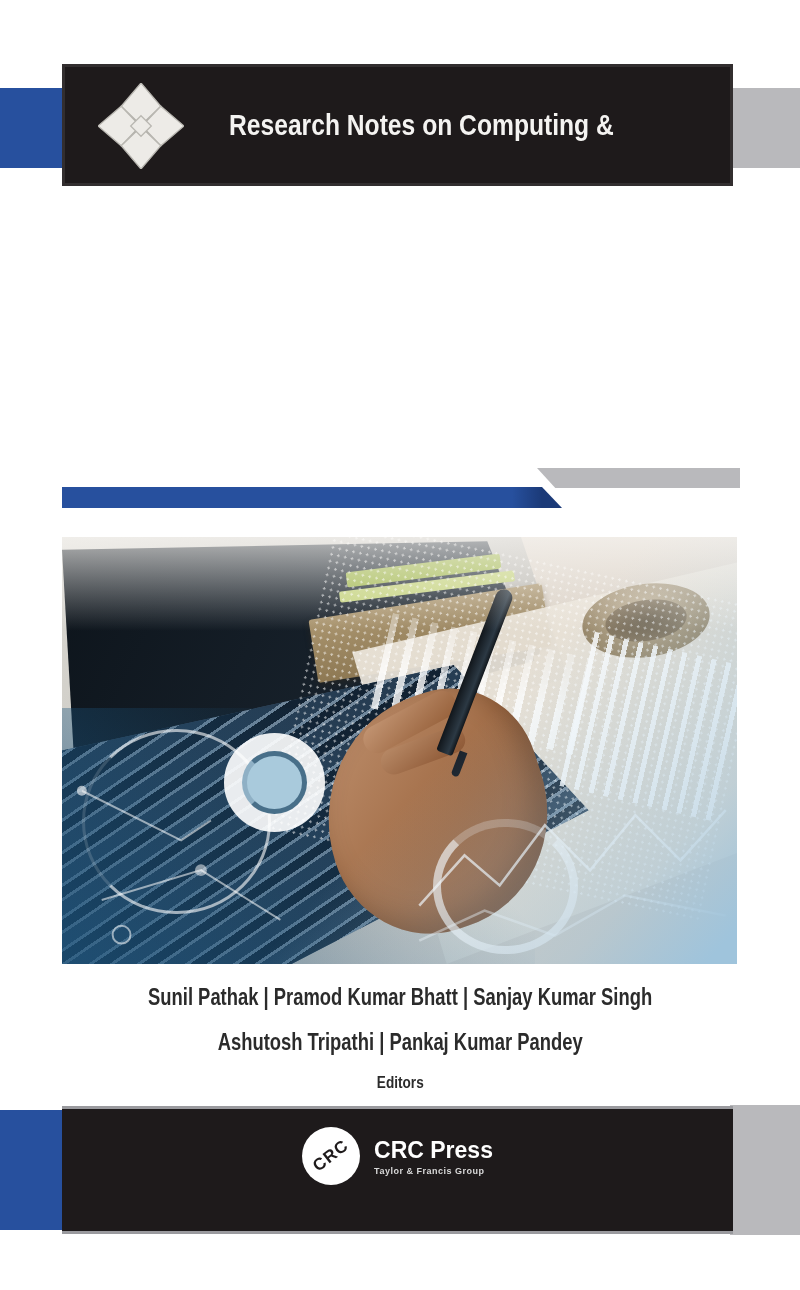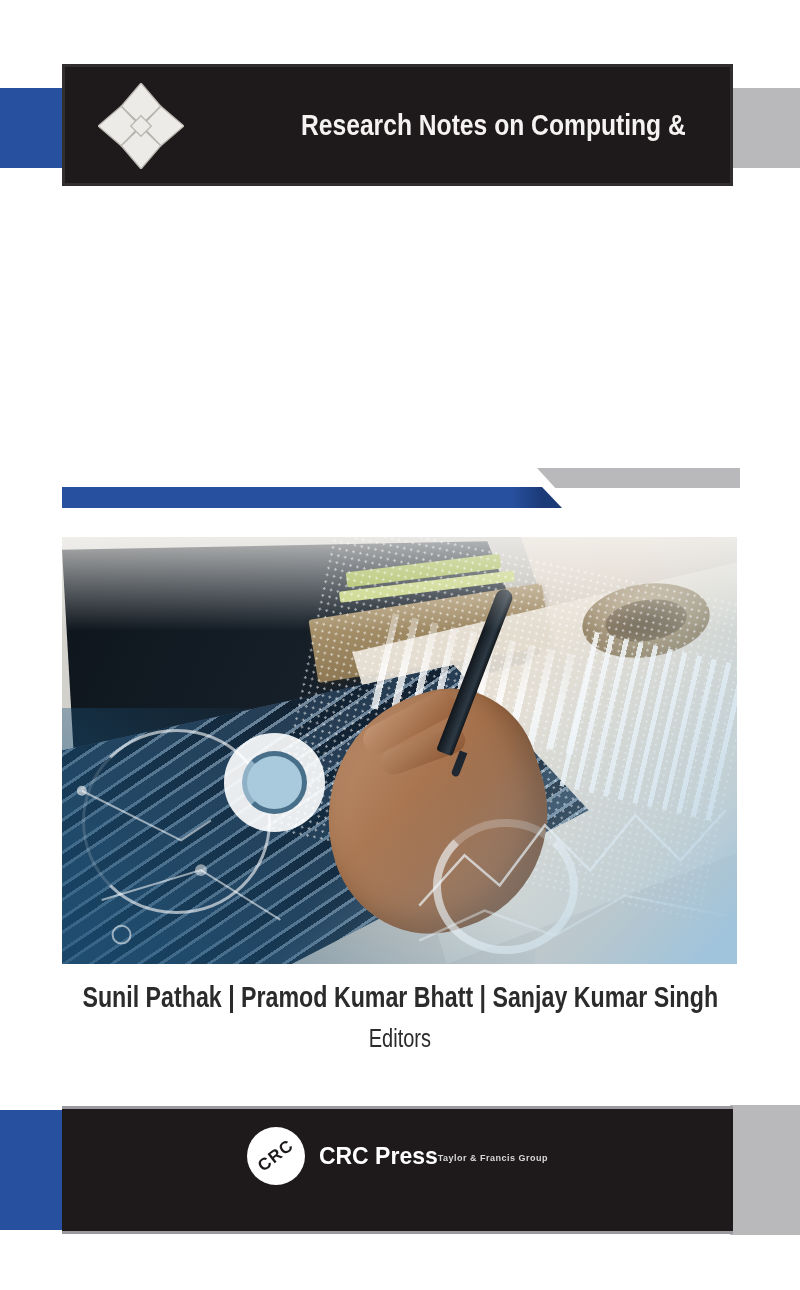--- a/index.html
+++ b/index.html
@@ -9,21 +9,21 @@
   .cond85{display:inline-block;transform:scaleX(.85);transform-origin:center;white-space:nowrap;}
 
   
   .band-blue-top{position:absolute;left:0;top:88px;width:66px;height:80px;background:#27509e;}
   .band-gray-top{position:absolute;left:731px;top:88px;width:69px;height:80px;background:#b9b9bc;}
   .series-box{position:absolute;left:62px;top:64px;width:671px;height:122px;
               background:#1e1a1b;border:3px solid #322e2f;box-sizing:border-box;
               display:flex;align-items:center;}
   .diamond-wrap{position:absolute;left:33px;top:16px;width:86px;height:86px;}
   .series-text{position:absolute;left:130px;right:10px;top:0;bottom:0;
-               display:flex;flex-direction:column;justify-content:center;align-items:flex-end;}
+               display:flex;flex-direction:column;justify-content:center;align-items:flex-start;}
   .series-line{color:#f4f3f1;font-weight:bold;font-size:29px;line-height:34px;text-align:center;}
 
   
   .title{position:absolute;left:0;top:204px;width:800px;text-align:center;color:#1b1b1b;}
   .title-line{font-weight:bold;font-size:57px;line-height:77px;}
 
   
   .ribbon-gray{position:absolute;left:537px;top:468px;width:203px;height:20px;background:#b9b9bc;
                clip-path:polygon(0 0,100% 0,100% 100%,9% 100%);}
   .ribbon-blue{position:absolute;left:62px;top:487px;width:500px;height:21px;background:#27509e;
@@ -99,35 +99,35 @@
       background:#1a222b;border-radius:0 0 4px 4px;}
   .overlay-lines{left:0;top:50%;width:50%;height:50%;}
   .zigzag{left:52%;top:58%;width:48%;height:40%;}
   .photo-blue-glow{left:0;top:0;width:100%;height:100%;
       background:linear-gradient(313deg,#9fc4dc 3%,rgba(159,196,220,.5) 16%,rgba(159,196,220,0) 45%);}
   .photo-haze{left:0;top:0;width:100%;height:100%;
       background:linear-gradient(180deg,rgba(250,248,245,.7),rgba(250,248,245,0) 22%);}
 
   
   .editors{position:absolute;left:0;top:975px;width:800px;text-align:center;color:#2b2b2b;}
-  .editors-line{font-weight:bold;font-size:29px;line-height:45px;}
-  .editors-label{font-weight:normal;font-size:25px;line-height:30px;margin-top:3px;}
+  .editors-line{font-weight:bold;font-size:23px;line-height:45px;}
+  .editors-label{font-weight:bold;font-size:17px;line-height:30px;margin-top:3px;}
 
   
   .band-blue-bottom{position:absolute;left:0;top:1110px;width:66px;height:120px;background:#27509e;}
   .band-gray-bottom{position:absolute;left:730px;top:1105px;width:70px;height:130px;background:#b9b9bc;}
   .pub-box{position:absolute;left:62px;top:1106px;width:671px;height:128px;
            background:#1e1a1b;border-top:3px solid #9a9a9e;border-bottom:3px solid #9a9a9e;
            box-sizing:border-box;}
   .pub-row{position:absolute;left:0;top:18px;width:100%;display:flex;justify-content:center;
            align-items:center;gap:14px;}
   .crc-circle{width:58px;height:58px;border-radius:50%;background:#ffffff;
            display:flex;align-items:center;justify-content:center;flex:0 0 auto;}
   .crc-mono{transform:rotate(-38deg);font-weight:bold;font-size:17px;letter-spacing:1px;color:#1e1a1b;}
-  .crc-text{display:flex;flex-direction:row;align-items:center;}
+  .crc-text{display:flex;flex-direction:column;}
   .crc-name{color:#ffffff;font-weight:bold;font-size:23px;line-height:26px;}
   .crc-group{color:#d8d8d8;font-weight:bold;font-size:9px;letter-spacing:.5px;margin-top:3px;}
   .imprint{position:absolute;left:0;top:88px;width:100%;text-align:center;color:#e8e8e8;
            font-weight:bold;font-size:13px;letter-spacing:4px;}
 </style>
 </head>
 <body>
 
 <div class="cover">
 
@@ -196,20 +196,21 @@
         <path d="M5 120 L50 70 L85 100 L130 40 L175 85 L220 30 L265 75 L310 25"></path>
         <path d="M5 155 L70 125 L140 150 L210 110 L310 130" stroke="rgba(255,255,255,.45)"></path>
       </g>
     </svg>
     <div class="photo-blue-glow"></div>
     <div class="photo-haze"></div>
   </div>
 
   <div class="editors">
     <div class="editors-line"><span class="cond">Sunil Pathak | Pramod Kumar Bhatt | Sanjay Kumar Singh</span></div>
+    <div class="editors-line"><span class="cond">Ashutosh Tripathi | Pankaj Kumar Pandey</span></div>
     <div class="editors-label"><span class="cond">Editors</span></div>
   </div>
 
   <div class="band-blue-bottom"></div>
   <div class="band-gray-bottom"></div>
   <div class="pub-box">
     <div class="pub-row">
       <div class="crc-circle">
         <span class="crc-mono">CRC</span>
       </div>

